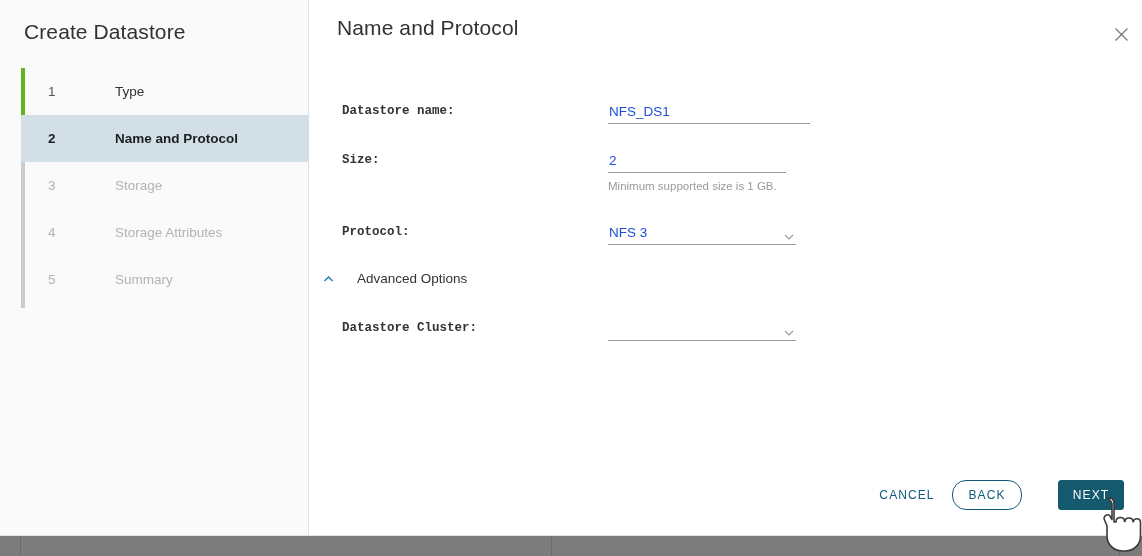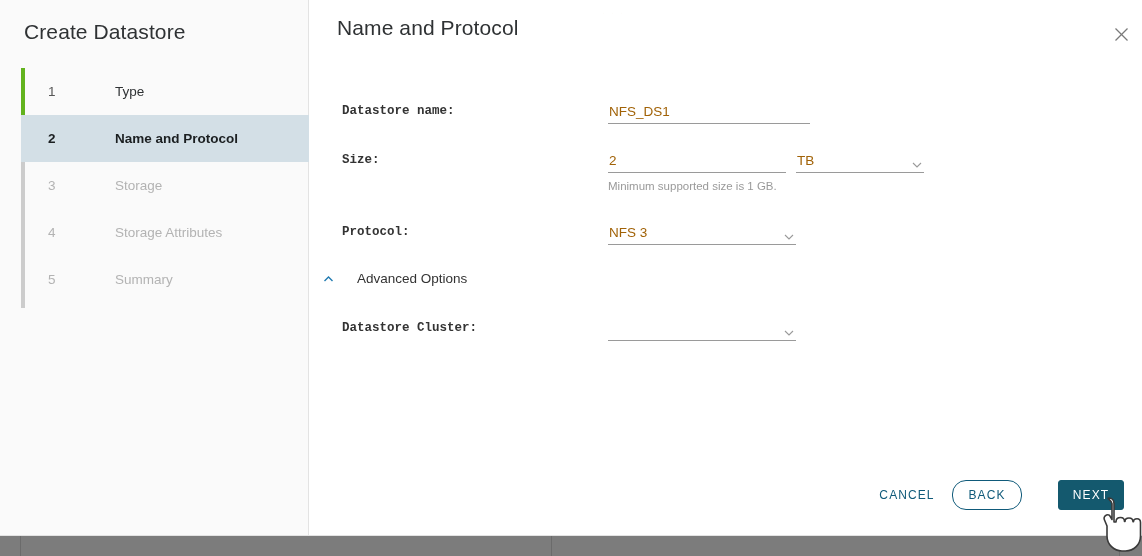--- a/index.html
+++ b/index.html
@@ -69,21 +69,21 @@
     position: absolute; left: 0; top: 0;
     font-size: 12.5px; font-weight: bold; color: #333333; white-space: nowrap; font-family: Liberation Mono, monospace;
   }
   .fieldwrap { position: absolute; }
   .underline-field {
     position: relative;
     border-bottom: 1px solid #9a9a9a;
     height: 22px;
   }
   .underline-field .val {
-    font-size: 13.5px; color: #a16207; line-height: 20px;
+    font-size: 13.5px; color: #1d4ed8; line-height: 20px;
     padding-left: 1px; white-space: nowrap;
   }
   .underline-field.placeholder .val { color: #9a9a9a; }
   .caret {
     position: absolute; right: 2px; top: 5px;
     width: 10px; height: 10px;
   }
   .hint {
     position: absolute; font-size: 11.5px; color: #9a9a9a; white-space: nowrap;
   }
@@ -193,30 +193,20 @@
           <div class="val" title="">NFS_DS1</div>
         </div>
       </div>
 
       <div class="row" style="top:153px;">
         <span class="flabel">Size:</span>
       </div>
       <div class="fieldwrap" style="left:298px; top:151px; width:178px;">
         <div class="underline-field">
           <div class="val" title="">2</div>
-        </div>
-      </div>
-      <div class="fieldwrap" style="left:486px; top:151px; width:128px;">
-        <div class="underline-field">
-          <div class="val">TB</div>
-          <span class="caret">
-            <svg width="10" height="10" viewBox="0 0 10 10" aria-hidden="true">
-              <polyline points="1,3 5,7 9,3" fill="none" stroke="#9a9a9a" stroke-width="1.1"></polyline>
-            </svg>
-          </span>
         </div>
       </div>
       <div class="hint" style="left:298px; top:180px;">Minimum supported size is 1 GB.</div>
 
       <div class="row" style="top:225px;">
         <span class="flabel">Protocol:</span>
       </div>
       <div class="fieldwrap" style="left:298px; top:223px; width:188px;">
         <div class="underline-field">
           <div class="val">NFS 3</div>

